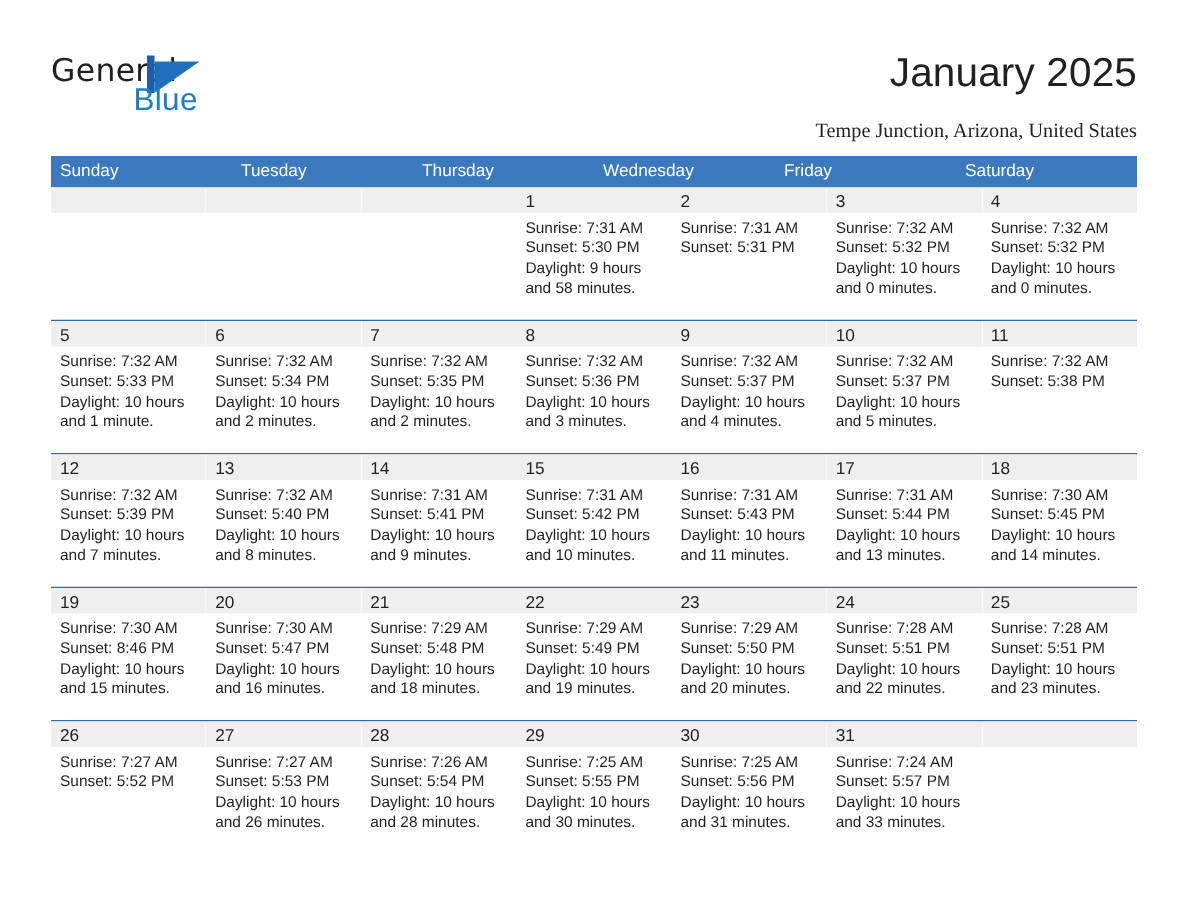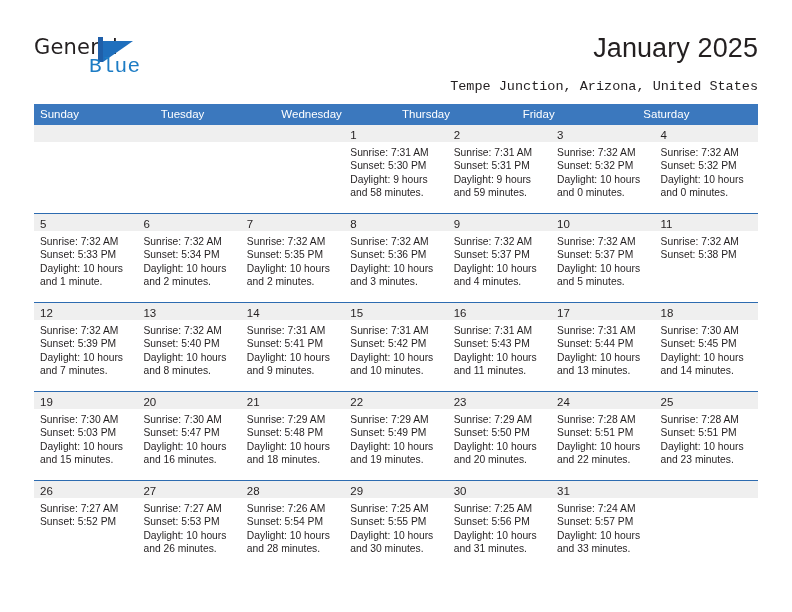--- a/index.html
+++ b/index.html
@@ -46,21 +46,21 @@
     font-weight: 400;
     line-height: 22px;
   }
   .logo-blue {
     position: absolute;
     left: 55px;
     top: 20px;
     font-size: 21px;
     letter-spacing: 0.2px;
     color: #1d7cc4;
-    font-family: Liberation Mono, monospace;
+    font-family: Liberation Sans, sans-serif;
     font-weight: 400;
     line-height: 22px;
   }
   .logo-mark {
     position: absolute;
     left: 64px;
     top: 1px;
     width: 38px;
     height: 28px;
   }
@@ -92,21 +92,21 @@
     text-align: right;
     white-space: nowrap;
   }
   .subtitle {
     position: absolute;
     right: 34px;
     top: 79px;
     font-size: 13.5px;
     font-weight: 400;
     color: #231f20;
-    font-family: Liberation Mono, monospace;
+    font-family: Liberation Serif, serif;
     text-align: right;
     white-space: nowrap;
   }
 
   
   .calendar {
     position: absolute;
     left: 34px;
     top: 104px;
     width: 724px;
@@ -197,22 +197,22 @@
     </div>
 
     <div class="title">January 2025</div>
     <div class="subtitle">Tempe Junction, Arizona, United States</div>
   </div>
 
   <div class="calendar">
     <div class="weekday-row" id="weekday-row">
         <div class="weekday">Sunday</div>
         <div class="weekday">Tuesday</div>
+        <div class="weekday">Thursday</div>
         <div class="weekday">Wednesday</div>
-        <div class="weekday">Thursday</div>
         <div class="weekday">Friday</div>
         <div class="weekday">Saturday</div>
       </div>
     <div class="week-row-wrap" id="weeks-container">
         <div class="week">
           <div class="day-cell empty">
             <div class="daynum-band"><span class="daynum"></span></div>
           </div>
           <div class="day-cell empty">
             <div class="daynum-band"><span class="daynum"></span></div>
@@ -226,21 +226,20 @@
               <div>Sunrise: 7:31 AM</div>
               <div>Sunset: 5:30 PM</div>
               <div class="daylight">Daylight: 9 hours and 58 minutes.</div>
             </div>
           </div>
           <div class="day-cell">
             <div class="daynum-band"><span class="daynum">2</span></div>
             <div class="details">
               <div>Sunrise: 7:31 AM</div>
               <div>Sunset: 5:31 PM</div>
-              <div class="daylight">Daylight: 9 hours and 59 minutes.</div>
             </div>
           </div>
           <div class="day-cell">
             <div class="daynum-band"><span class="daynum">3</span></div>
             <div class="details">
               <div>Sunrise: 7:32 AM</div>
               <div>Sunset: 5:32 PM</div>
               <div class="daylight">Daylight: 10 hours and 0 minutes.</div>
             </div>
           </div>
@@ -366,21 +365,21 @@
               <div>Sunset: 5:45 PM</div>
               <div class="daylight">Daylight: 10 hours and 14 minutes.</div>
             </div>
           </div>
         </div>
         <div class="week">
           <div class="day-cell">
             <div class="daynum-band"><span class="daynum">19</span></div>
             <div class="details">
               <div>Sunrise: 7:30 AM</div>
-              <div>Sunset: 5:03 PM</div>
+              <div>Sunset: 8:46 PM</div>
               <div class="daylight">Daylight: 10 hours and 15 minutes.</div>
             </div>
           </div>
           <div class="day-cell">
             <div class="daynum-band"><span class="daynum">20</span></div>
             <div class="details">
               <div>Sunrise: 7:30 AM</div>
               <div>Sunset: 5:47 PM</div>
               <div class="daylight">Daylight: 10 hours and 16 minutes.</div>
             </div>

